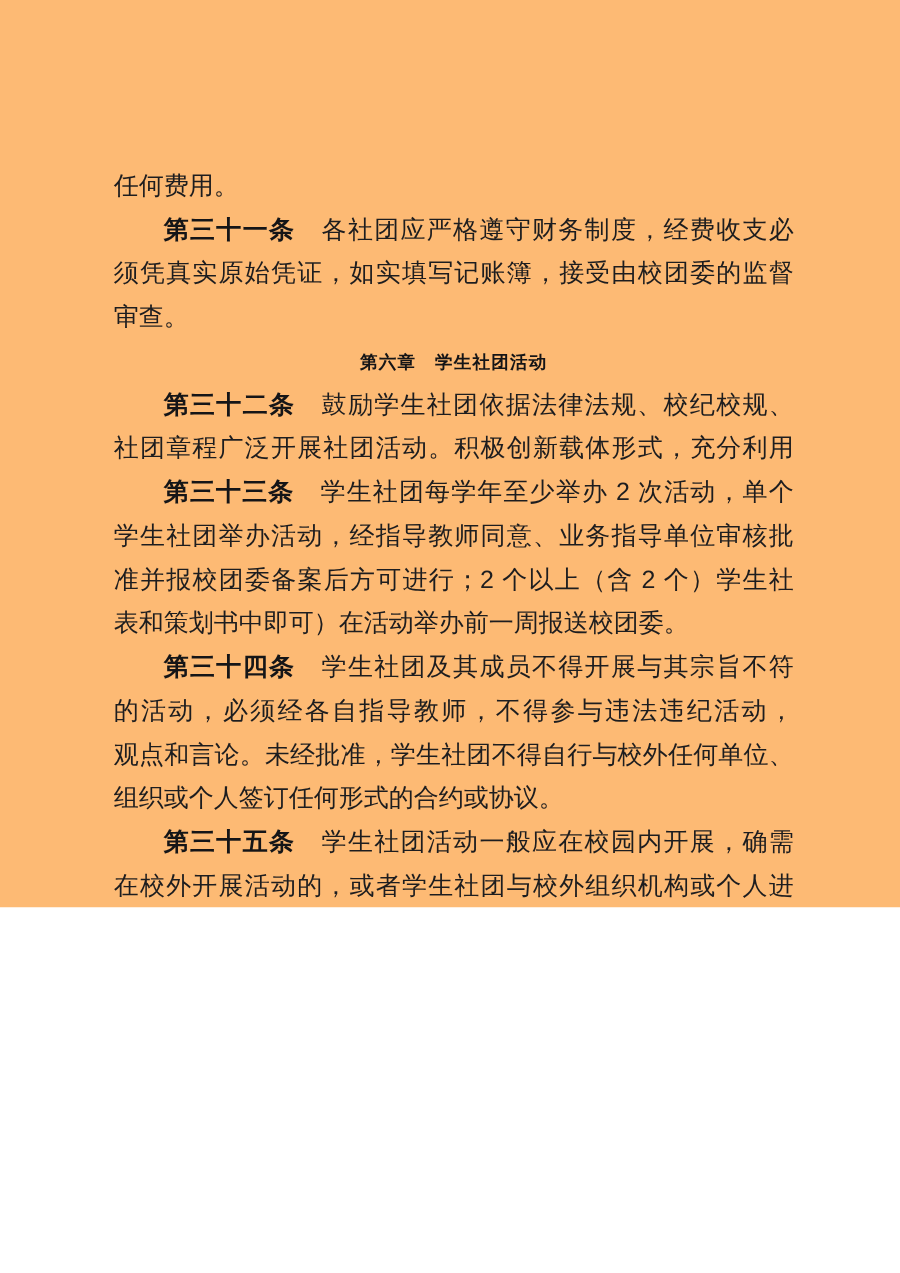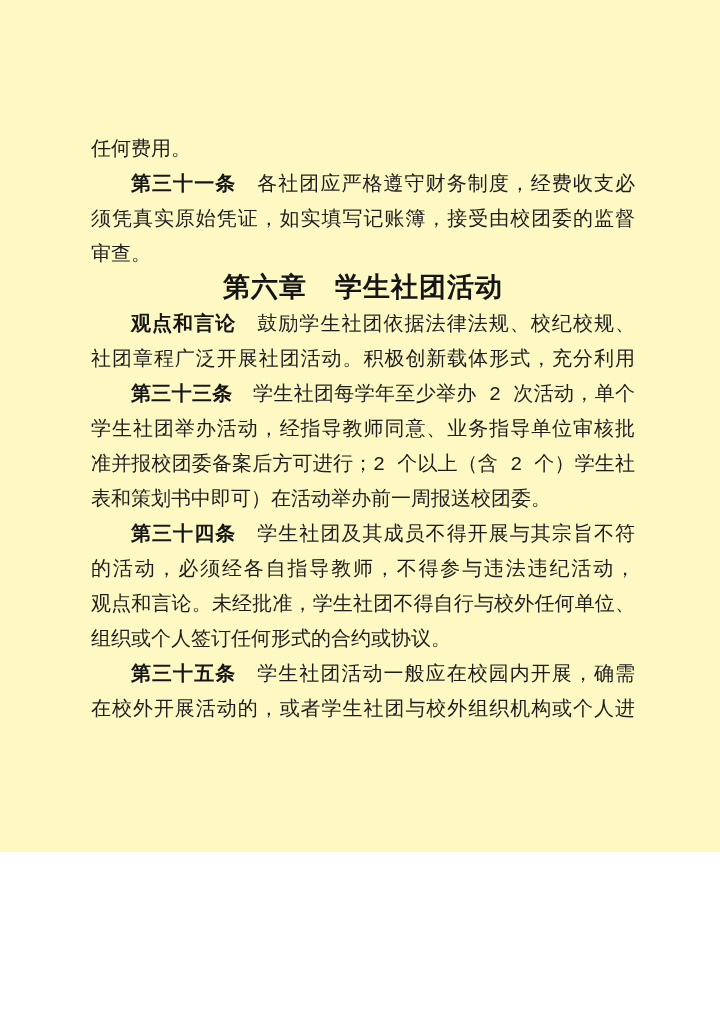--- a/index.html
+++ b/index.html
@@ -4,24 +4,24 @@
 <title>Document Page</title>
 <style>
   html, body {
     margin: 0;
     padding: 0;
     background: #ffffff;
   }
   .page {
     position: relative;
     width: 720px;
-    height: 852px;
-    background: #fef9c3;
+    height: 726px;
+    background: #fdba74;
     overflow: hidden;
-    font-family: Liberation Mono, monospace;
+    font-family: Liberation Sans, sans-serif;
     color: #1d1d1f;
   }
   .textblock {
     position: absolute;
     left: 91px;
     top: 132px;
     width: 544px;
   }
   .ln {
     font-size: 20px;
@@ -36,21 +36,21 @@
     text-align-last: left;
   }
   .ln.ind {
     padding-left: 40px;
   }
   .b {
     font-weight: 700;
     color: #151517;
   }
   .chapter {
-    font-size: 27px;
+    font-size: 14px;
     font-weight: 700;
     line-height: 35px;
     text-align: right;
     text-align-last: center;
     letter-spacing: 1px;
     color: #151517;
     white-space: pre-wrap;
   }
   .pagenum {
     position: absolute;
@@ -69,21 +69,21 @@
   <div class="textblock">
 
     <div class="ln end">任何费用。</div>
 
     <div class="ln ind"><span class="b">第三十一条</span><span>　各社团应严格遵守财务制度，经费收支必</span></div>
     <div class="ln">须凭真实原始凭证，如实填写记账簿，接受由校团委的监督</div>
     <div class="ln end">审查。</div>
 
     <div class="chapter">第六章　学生社团活动</div>
 
-    <div class="ln ind"><span class="b">观点和言论</span><span>　鼓励学生社团依据法律法规、校纪校规、</span></div>
+    <div class="ln ind"><span class="b">第三十二条</span><span>　鼓励学生社团依据法律法规、校纪校规、</span></div>
     <div class="ln">社团章程广泛开展社团活动。积极创新载体形式，充分利用</div>
 
     <div class="ln ind"><span class="b">第三十三条</span><span>　学生社团每学年至少举办 2 次活动，单个</span></div>
     <div class="ln">学生社团举办活动，经指导教师同意、业务指导单位审核批</div>
     <div class="ln">准并报校团委备案后方可进行；2 个以上（含 2 个）学生社</div>
     <div class="ln end">表和策划书中即可）在活动举办前一周报送校团委。</div>
 
     <div class="ln ind"><span class="b">第三十四条</span><span>　学生社团及其成员不得开展与其宗旨不符</span></div>
     <div class="ln">的活动，必须经各自指导教师，不得参与违法违纪活动，</div>
     <div class="ln">观点和言论。未经批准，学生社团不得自行与校外任何单位、</div>

